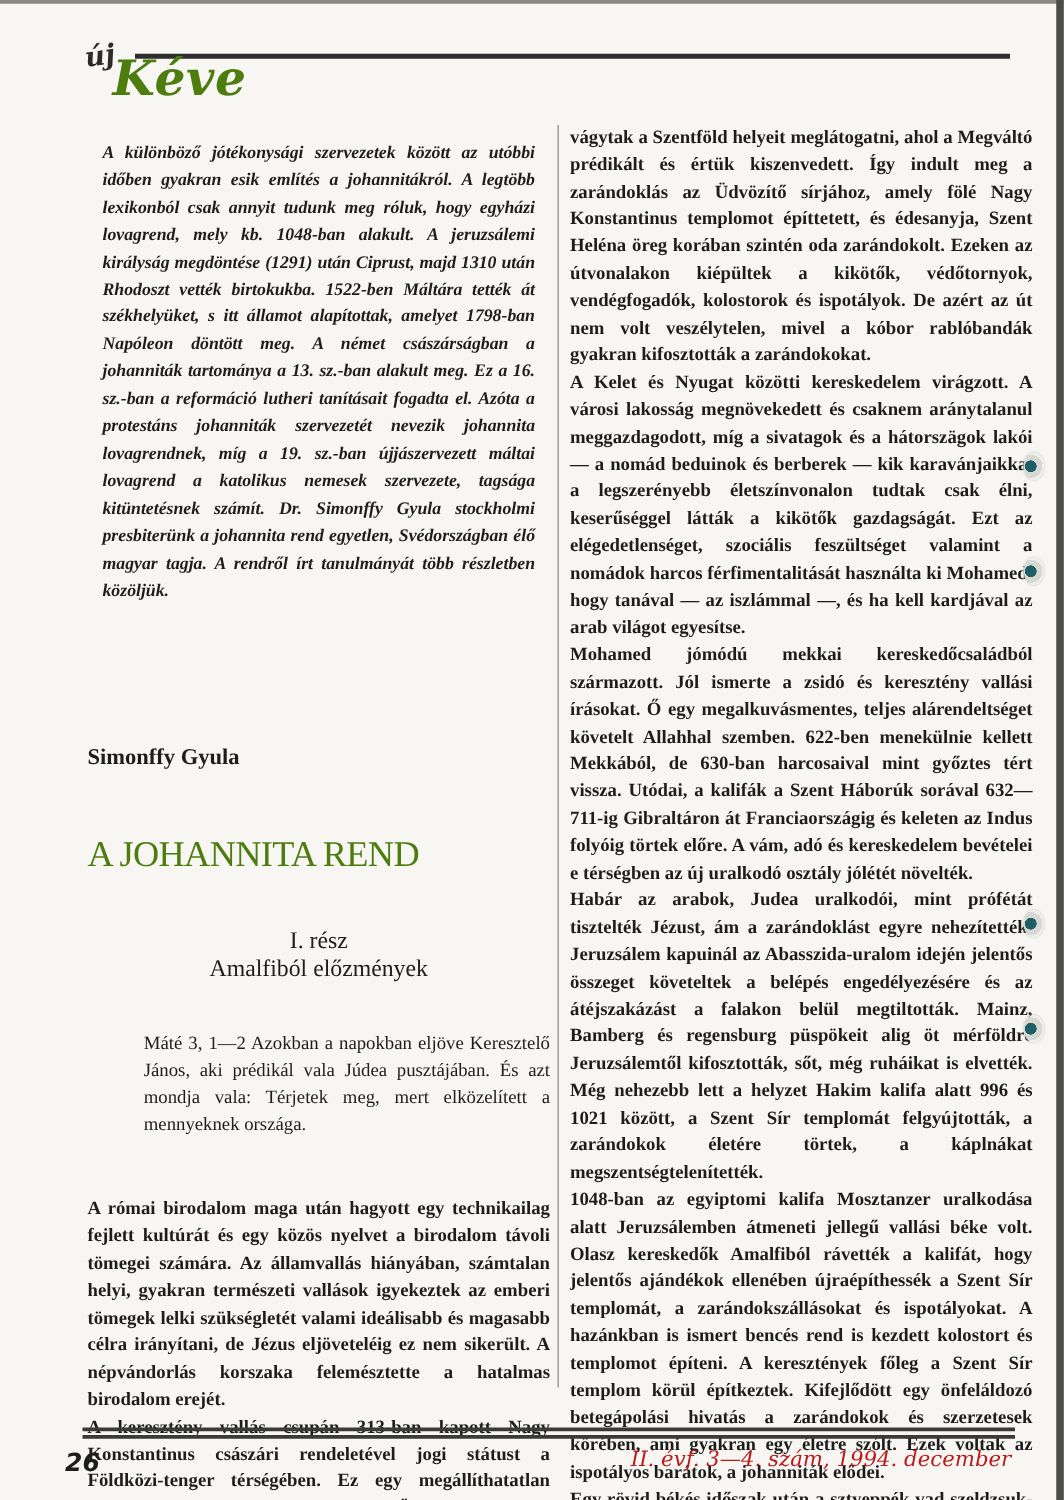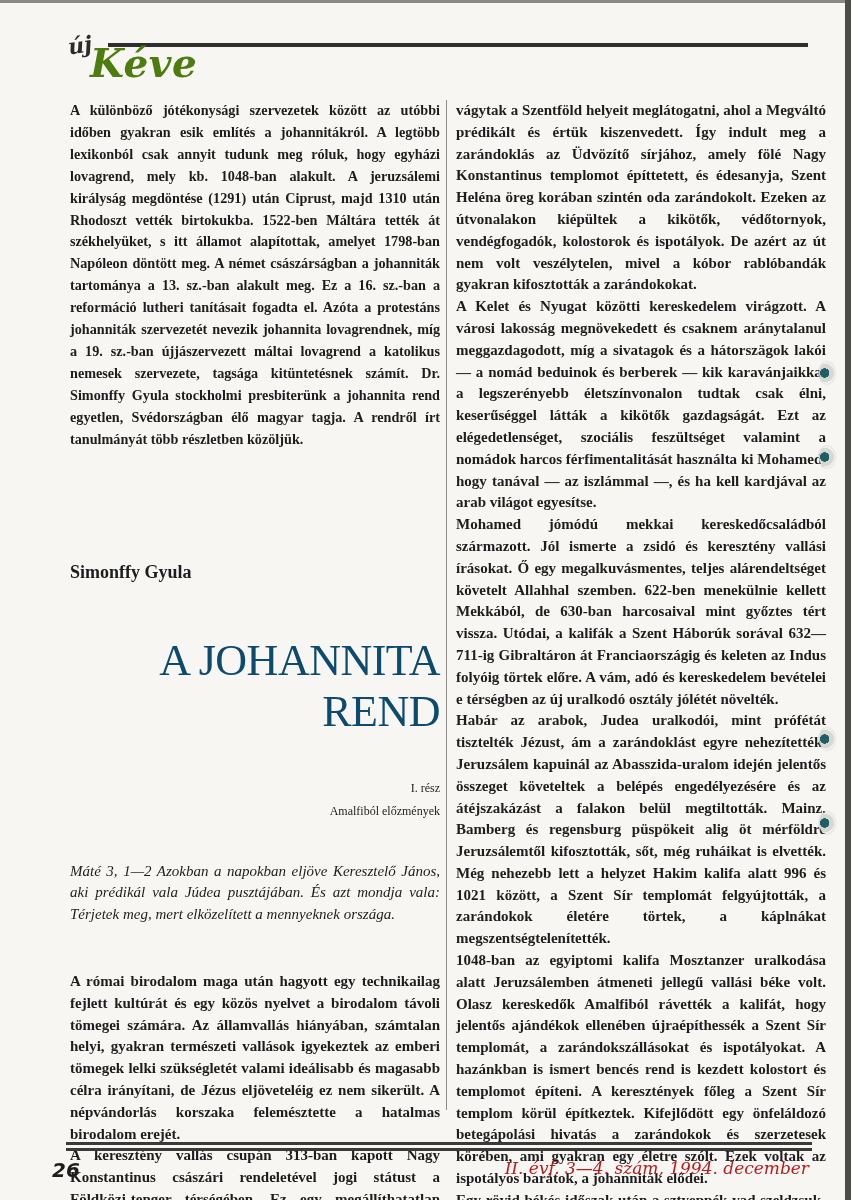--- a/index.html
+++ b/index.html
@@ -29,32 +29,33 @@
   }
   .mast-rule { position: absolute; left: 40px; top: 15px; width: 700px; height: 4px; background: #2e2e2e; }
 
   
   .col { position: absolute; top: 100px; }
   .col-left { left: 70px; width: 370px; }
   .col-right { left: 456px; width: 370px; }
   .divider { position: absolute; left: 446px; top: 100px; width: 1px; height: 1010px; background: #8d8d88; }
 
   .lead {
-    font-weight: bold; font-size: 14.2px; line-height: 21.9px;
-    text-align: justify; margin: 0;
+    font-style: italic; font-weight: bold; font-size: 14.2px; line-height: 21.9px;
+    text-align: justify; margin: 12px;
   }
   .author { font-weight: bold; font-size: 18px; margin-top: 111px; }
   .title {
-    font-size: 44px; text-align: right; margin-top: 52px; letter-spacing: -0.5px;
-    color: #0c4a6e;
+    font-size: 29px; text-align: left; margin-top: 52px; letter-spacing: -0.5px;
+    color: #4d7c0f;
   }
-  .part { text-align: right; font-size: 12px; margin-top: 40px; line-height: 23px; }
+  .part { text-align: center; font-size: 19px; margin-top: 40px; line-height: 23px; }
   .quote {
-    font-style: italic; font-size: 15px; line-height: 21.5px; text-align: justify;
+    font-size: 15px; line-height: 21.5px; text-align: justify;
     margin-top: 38px;
+    margin-left: 45px;
   }
   .body-text { font-size: 15px; line-height: 21.8px; text-align: justify; margin: 0; }
   .body-text p { margin: 0; font-weight: bold; }
   .left-body { margin-top: 46px; }
 
   .right-body p { margin: 0; }
 
   
   .foot-rule1 { position: absolute; left: 66px; top: 1142px; width: 746px; height: 3px; background: #3a3a38; }
   .foot-rule2 { position: absolute; left: 66px; top: 1148px; width: 746px; height: 3px; background: #3a3a38; }

